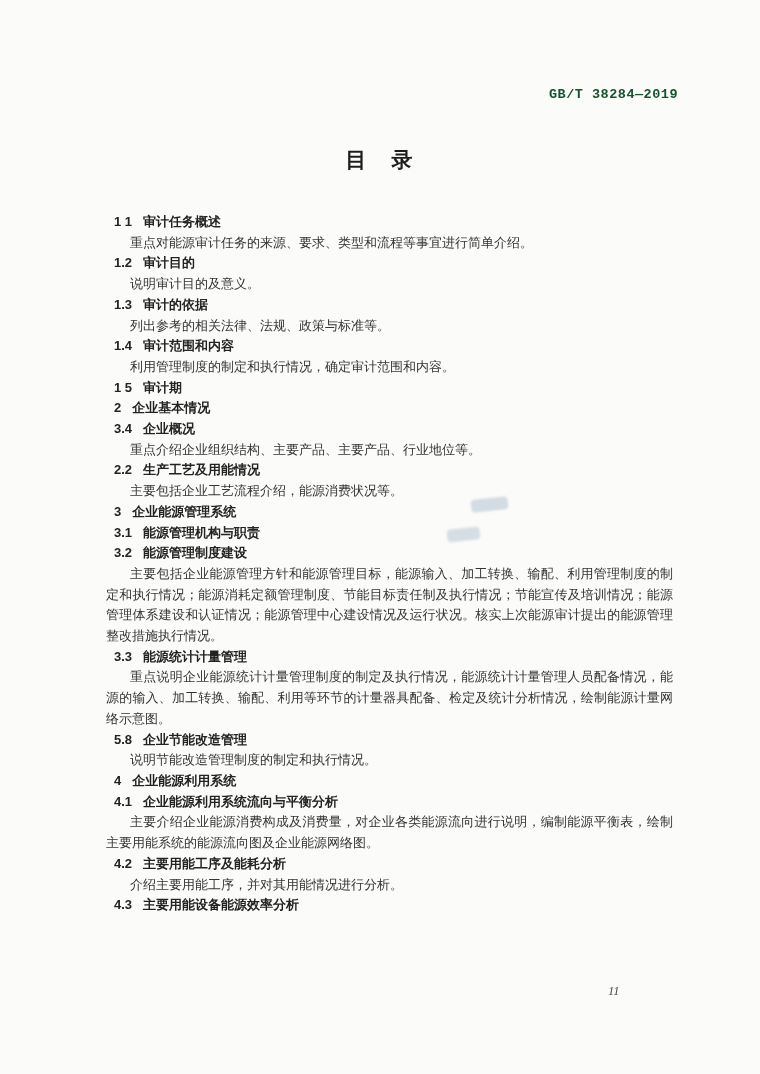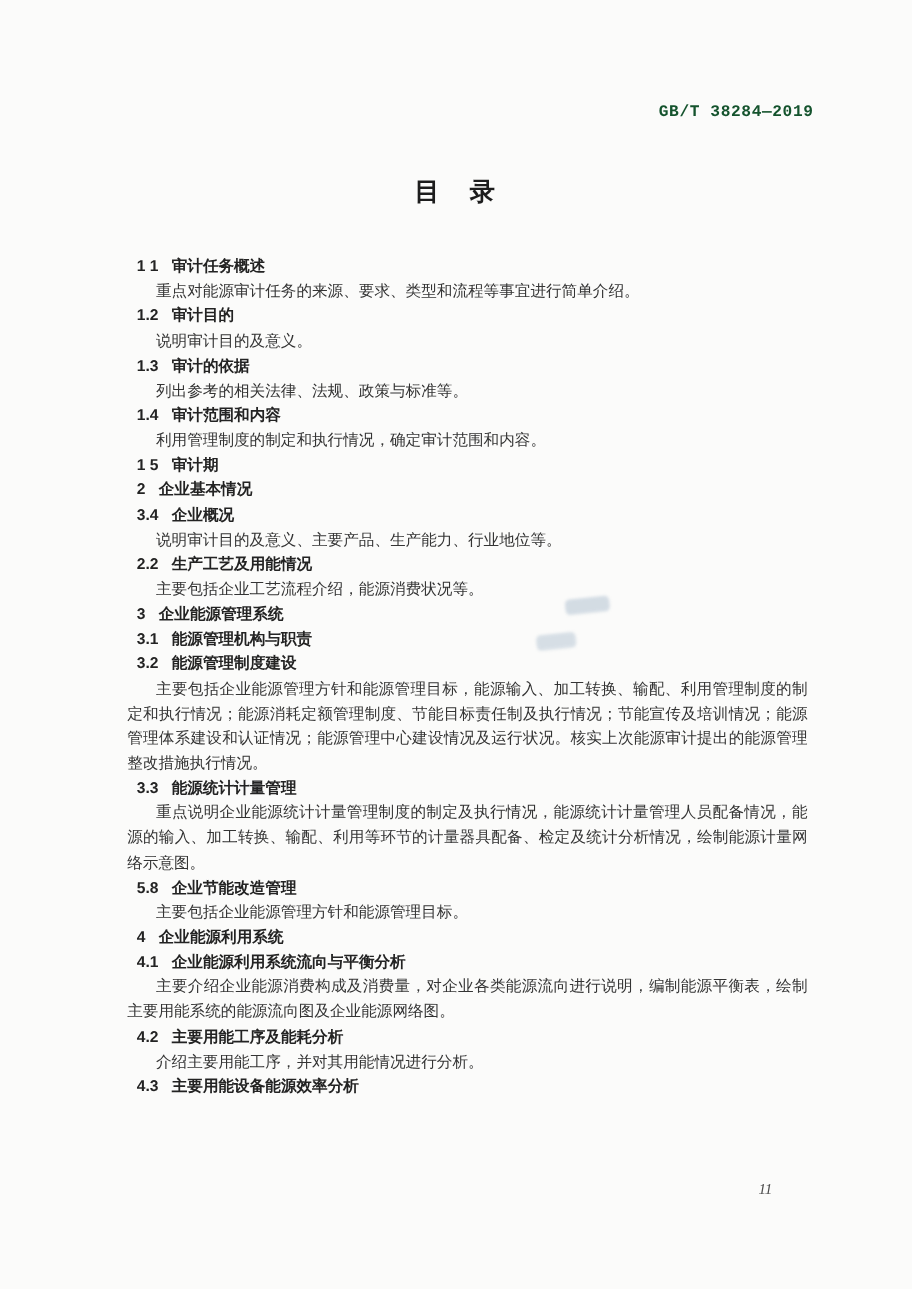--- a/index.html
+++ b/index.html
@@ -48,21 +48,21 @@
     color: #232323;
   }
   .toc-entry .num { margin-right: 11px; }
   .toc-entry.desc {
     font-family: "Liberation Serif", serif;
     color: #343434;
     margin-left: 16px;
   }
   .page-number {
     position: absolute;
-    left: 632px; top: 984px;
+    left: 608px; top: 984px;
     font-size: 12.5px;
     color: #4c4c4c;
     font-family: "Liberation Serif", serif;
     font-style: italic;
   }
   .watermark {
     position: absolute;
     border-radius: 4px;
     filter: blur(1.2px);
   }
@@ -94,31 +94,31 @@
       <div class="toc-entry desc">重点对能源审计任务的来源、要求、类型和流程等事宜进行简单介绍。</div>
       <div class="toc-entry section"><span class="num">1.2</span><span class="ttl">审计目的</span></div>
       <div class="toc-entry desc">说明审计目的及意义。</div>
       <div class="toc-entry section"><span class="num">1.3</span><span class="ttl">审计的依据</span></div>
       <div class="toc-entry desc">列出参考的相关法律、法规、政策与标准等。</div>
       <div class="toc-entry section"><span class="num">1.4</span><span class="ttl">审计范围和内容</span></div>
       <div class="toc-entry desc">利用管理制度的制定和执行情况，确定审计范围和内容。</div>
       <div class="toc-entry section"><span class="num">1 5</span><span class="ttl">审计期</span></div>
       <div class="toc-entry chapter"><span class="num">2</span><span class="ttl">企业基本情况</span></div>
       <div class="toc-entry section"><span class="num">3.4</span><span class="ttl">企业概况</span></div>
-      <div class="toc-entry desc">说明审计目的及意义、主要产品、生产能力、行业地位等。</div>
+      <div class="toc-entry desc">重点介绍企业组织结构、主要产品、主要产品、行业地位等。</div>
       <div class="toc-entry section"><span class="num">2.2</span><span class="ttl">生产工艺及用能情况</span></div>
       <div class="toc-entry desc">主要包括企业工艺流程介绍，能源消费状况等。</div>
       <div class="toc-entry chapter"><span class="num">3</span><span class="ttl">企业能源管理系统</span></div>
       <div class="toc-entry section"><span class="num">3.1</span><span class="ttl">能源管理机构与职责</span></div>
       <div class="toc-entry section"><span class="num">3.2</span><span class="ttl">能源管理制度建设</span></div>
       <div class="toc-entry desc">主要包括企业能源管理方针和能源管理目标，能源输入、加工转换、输配、利用管理制度的制定和执行情况；能源消耗定额管理制度、节能目标责任制及执行情况；节能宣传及培训情况；能源管理体系建设和认证情况；能源管理中心建设情况及运行状况。核实上次能源审计提出的能源管理整改措施执行情况。</div>
       <div class="toc-entry section"><span class="num">3.3</span><span class="ttl">能源统计计量管理</span></div>
       <div class="toc-entry desc">重点说明企业能源统计计量管理制度的制定及执行情况，能源统计计量管理人员配备情况，能源的输入、加工转换、输配、利用等环节的计量器具配备、检定及统计分析情况，绘制能源计量网络示意图。</div>
       <div class="toc-entry section"><span class="num">5.8</span><span class="ttl">企业节能改造管理</span></div>
-      <div class="toc-entry desc">主要包括企业能源管理方针和能源管理目标。</div>
+      <div class="toc-entry desc">说明节能改造管理制度的制定和执行情况。</div>
       <div class="toc-entry chapter"><span class="num">4</span><span class="ttl">企业能源利用系统</span></div>
       <div class="toc-entry section"><span class="num">4.1</span><span class="ttl">企业能源利用系统流向与平衡分析</span></div>
       <div class="toc-entry desc">主要介绍企业能源消费构成及消费量，对企业各类能源流向进行说明，编制能源平衡表，绘制主要用能系统的能源流向图及企业能源网络图。</div>
       <div class="toc-entry section"><span class="num">4.2</span><span class="ttl">主要用能工序及能耗分析</span></div>
       <div class="toc-entry desc">介绍主要用能工序，并对其用能情况进行分析。</div>
       <div class="toc-entry section"><span class="num">4.3</span><span class="ttl">主要用能设备能源效率分析</span></div>
     </div>
 
   <div class="watermark wm1"></div>
   <div class="watermark wm2"></div>

